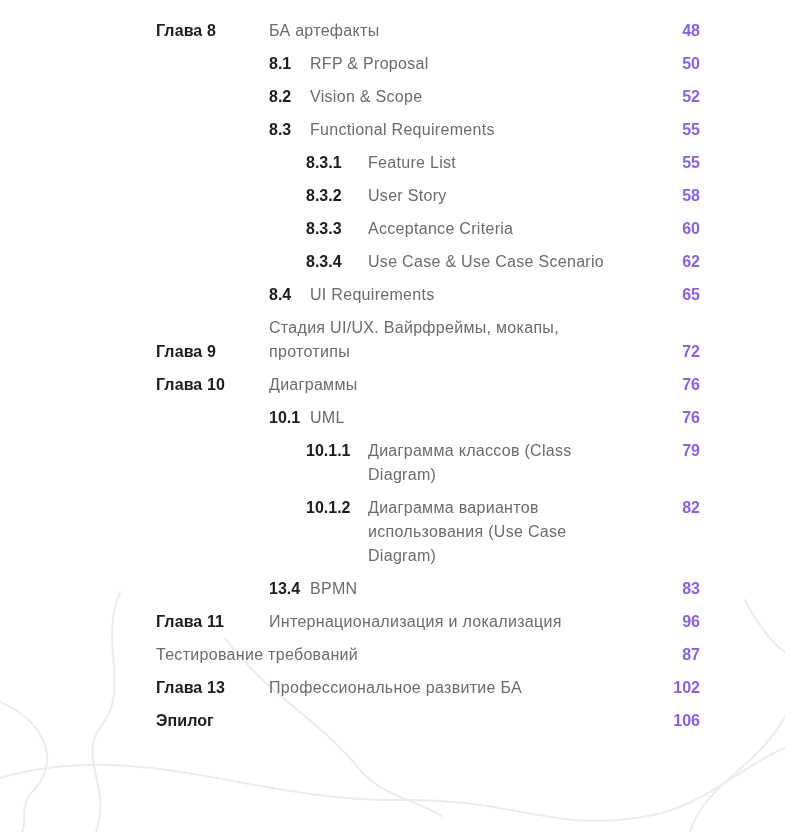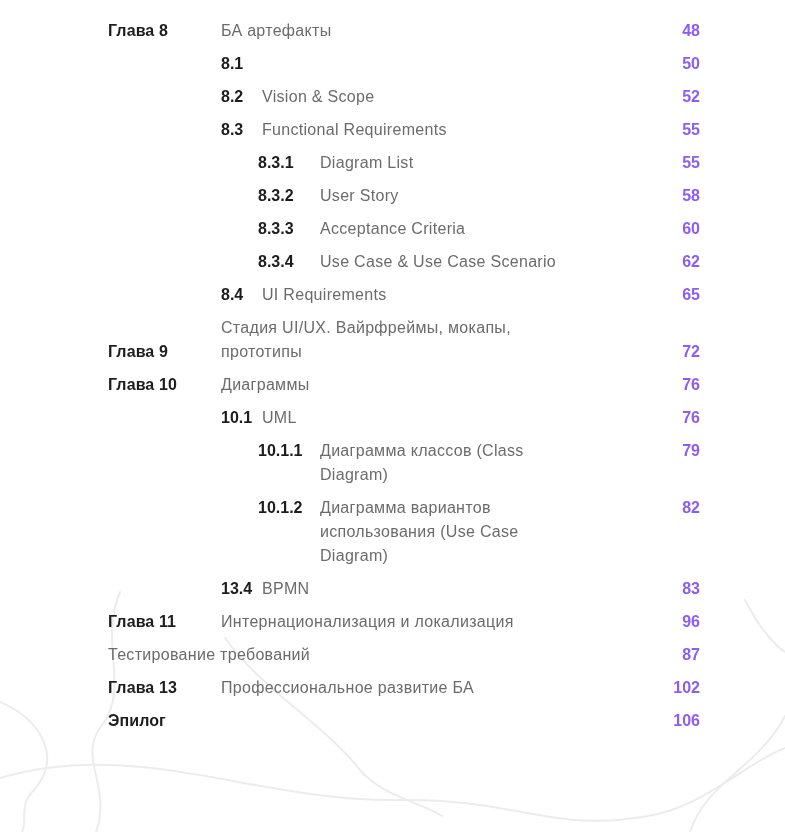--- a/index.html
+++ b/index.html
@@ -13,20 +13,21 @@
   }
   .contours {
     position: absolute;
     left: 0; top: 0;
     width: 785px; height: 832px;
     pointer-events: none;
   }
   .toc {
     position: relative;
     padding: 19px 85px 0 108px;
+    margin-left: 48px;
   }
   .row {
     display: flex;
     align-items: flex-start;
     font-size: 16px;
     line-height: 24px;
     margin-bottom: 9px;
   }
   .row.gap { margin-top: 9px; align-items: flex-end; }
   .col-label {
@@ -81,20 +82,21 @@
         <span class="col-label">Глава 8</span>
         <div class="col-content">
           <span class="title">БА артефакты</span>
         </div>
         <span class="col-page">48</span>
       </div>
       <div class="row section">
         <span class="col-label"></span>
         <div class="col-content">
           <span class="num">8.1</span>
+          <span class="title">RFP &amp; Proposal</span>
         </div>
         <span class="col-page">50</span>
       </div>
       <div class="row section">
         <span class="col-label"></span>
         <div class="col-content">
           <span class="num">8.2</span>
           <span class="title">Vision &amp; Scope</span>
         </div>
         <span class="col-page">52</span>
@@ -104,21 +106,21 @@
         <div class="col-content">
           <span class="num">8.3</span>
           <span class="title">Functional Requirements</span>
         </div>
         <span class="col-page">55</span>
       </div>
       <div class="row subsection">
         <span class="col-label"></span>
         <div class="col-content">
           <span class="num">8.3.1</span>
-          <span class="title">Diagram List</span>
+          <span class="title">Feature List</span>
         </div>
         <span class="col-page">55</span>
       </div>
       <div class="row subsection">
         <span class="col-label"></span>
         <div class="col-content">
           <span class="num">8.3.2</span>
           <span class="title">User Story</span>
         </div>
         <span class="col-page">58</span>

